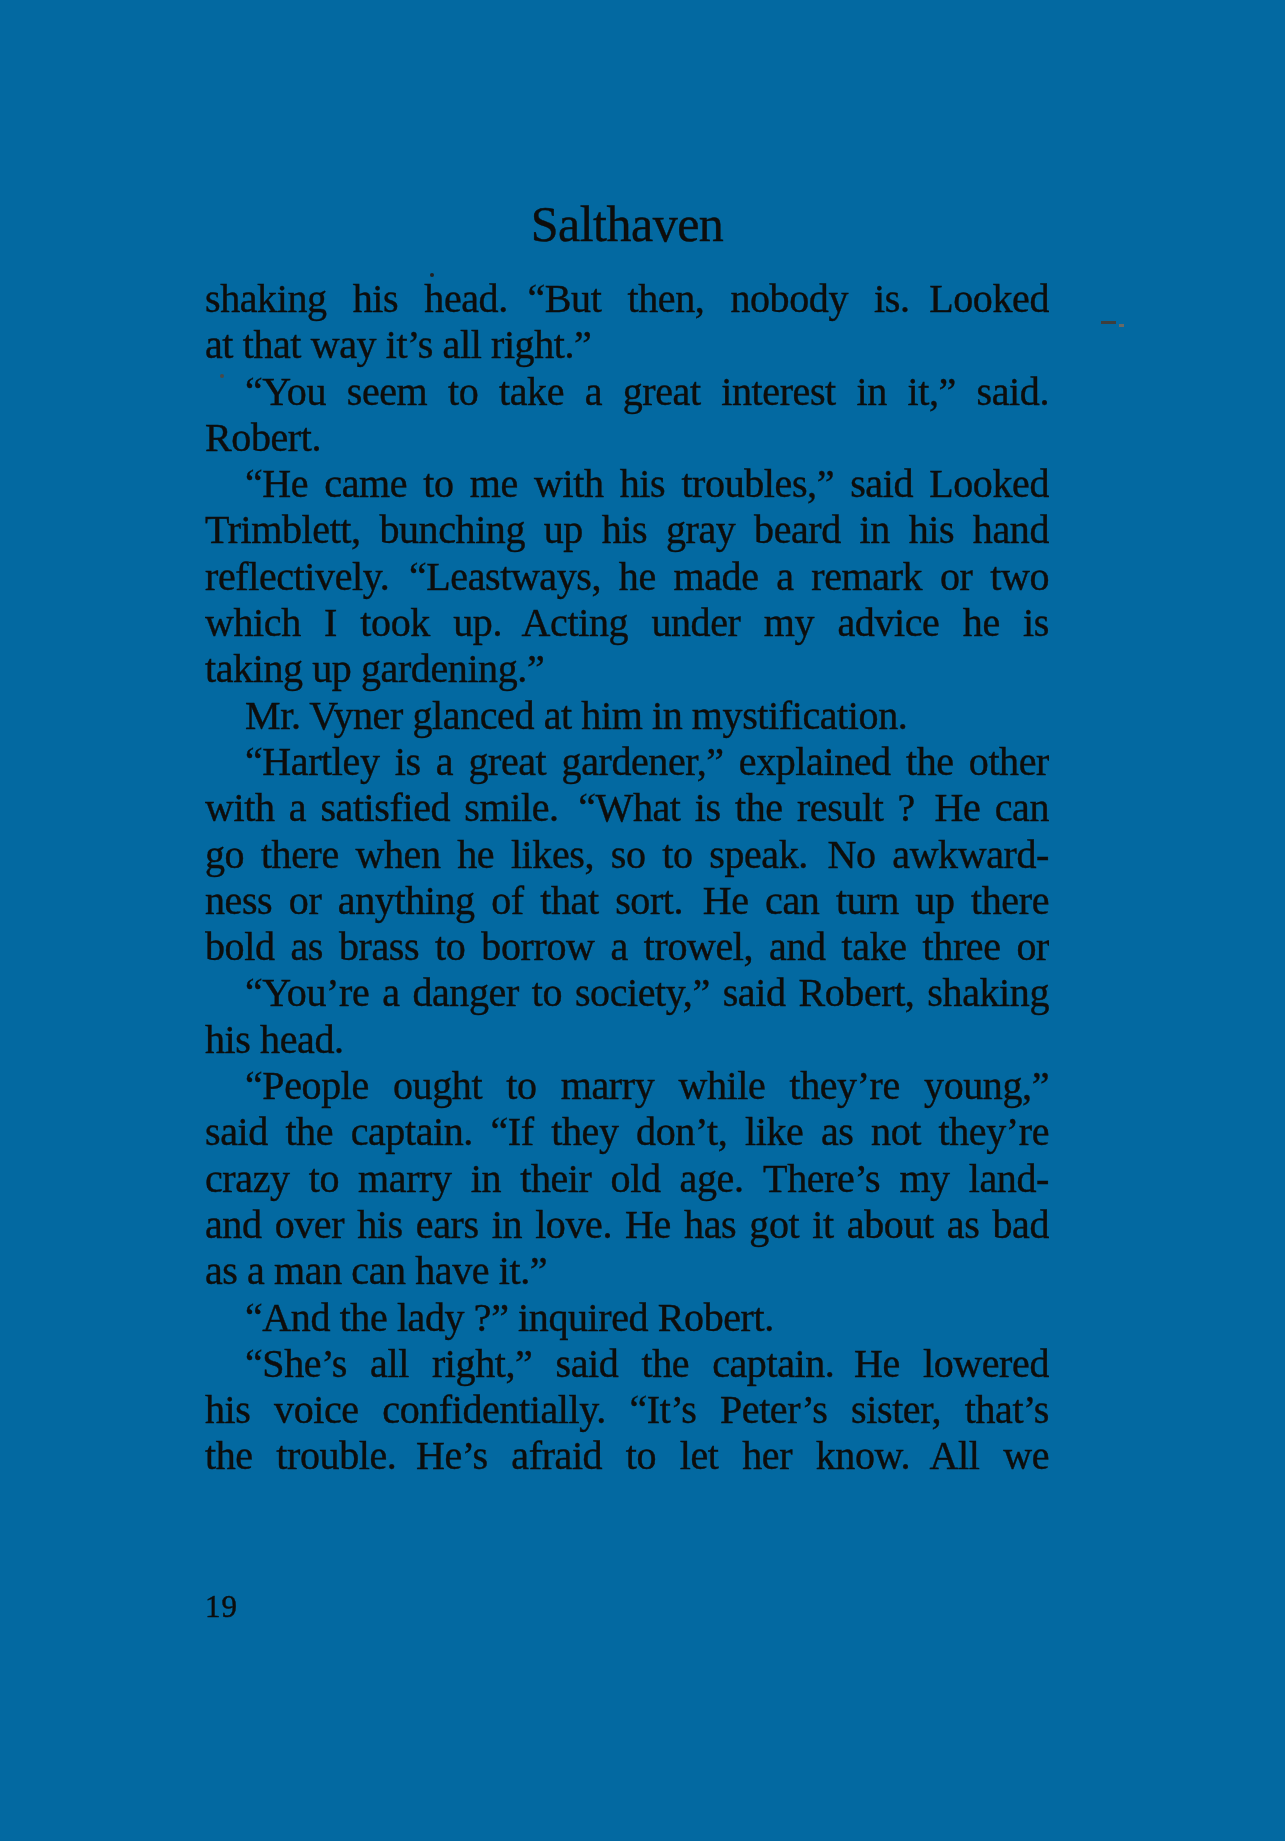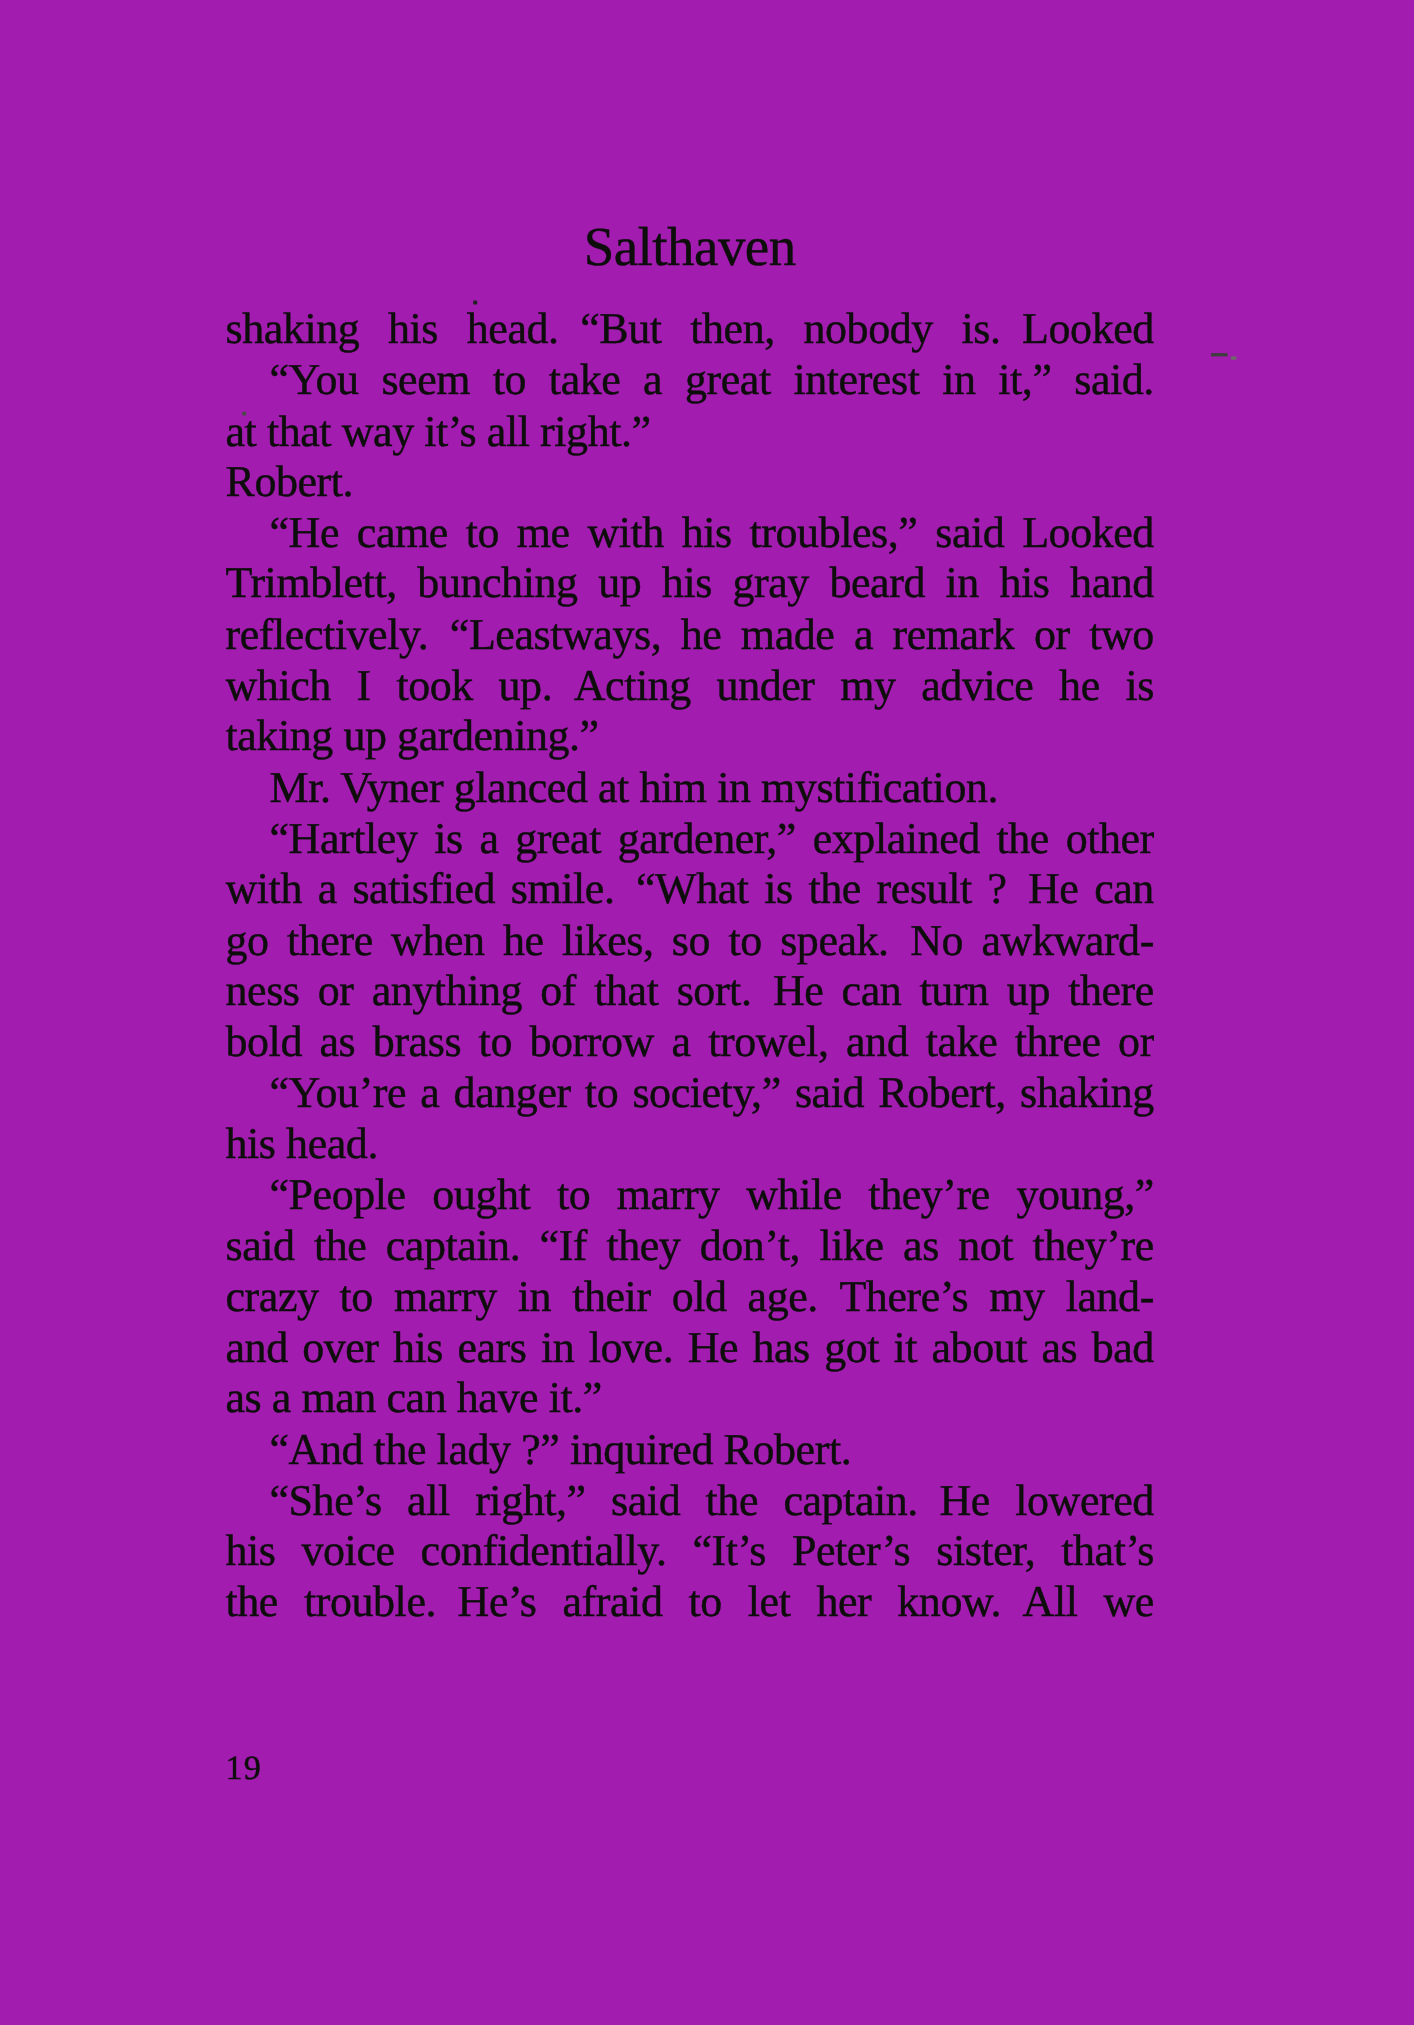--- a/index.html
+++ b/index.html
@@ -1,19 +1,19 @@
 <!DOCTYPE html>
 <html><head>
 <meta charset="utf-8">
 <style>
   html, body { margin:0; padding:0; background:#ffffff; }
   .page {
     position:relative;
     width:1285px; height:1841px;
-    background:#a21caf;
+    background:#0369a1;
     overflow:hidden;
     font-family:"Liberation Serif", serif;
     color:#0d0d0c;
     -webkit-text-stroke:0.4px currentColor;
   }
   .title {
     position:absolute;
     left:205px; top:198px; width:844px;
     text-align:center;
     font-size:50px; line-height:52px;
@@ -46,22 +46,22 @@
 </style>
 </head>
 <body>
 
 <div class="page">
 
   <h1 class="title">Salthaven</h1>
 
   <div class="textblock" id="textblock">
       <div class="line j">shaking his head. “But then, nobody is. Looked</div>
+      <div class="line">at that way it’s all right.”</div>
       <div class="line j ind">“You seem to take a great interest in it,” said.</div>
-      <div class="line">at that way it’s all right.”</div>
       <div class="line">Robert.</div>
       <div class="line j ind">“He came to me with his troubles,” said Looked</div>
       <div class="line j">Trimblett, bunching up his gray beard in his hand</div>
       <div class="line j">reflectively. “Leastways, he made a remark or two</div>
       <div class="line j">which I took up. Acting under my advice he is</div>
       <div class="line">taking up gardening.”</div>
       <div class="line ind">Mr. Vyner glanced at him in mystification.</div>
       <div class="line j ind">“Hartley is a great gardener,” explained the other</div>
       <div class="line j">with a satisfied smile. “What is the result ? He can</div>
       <div class="line j">go there when he likes, so to speak. No awkward-</div>

